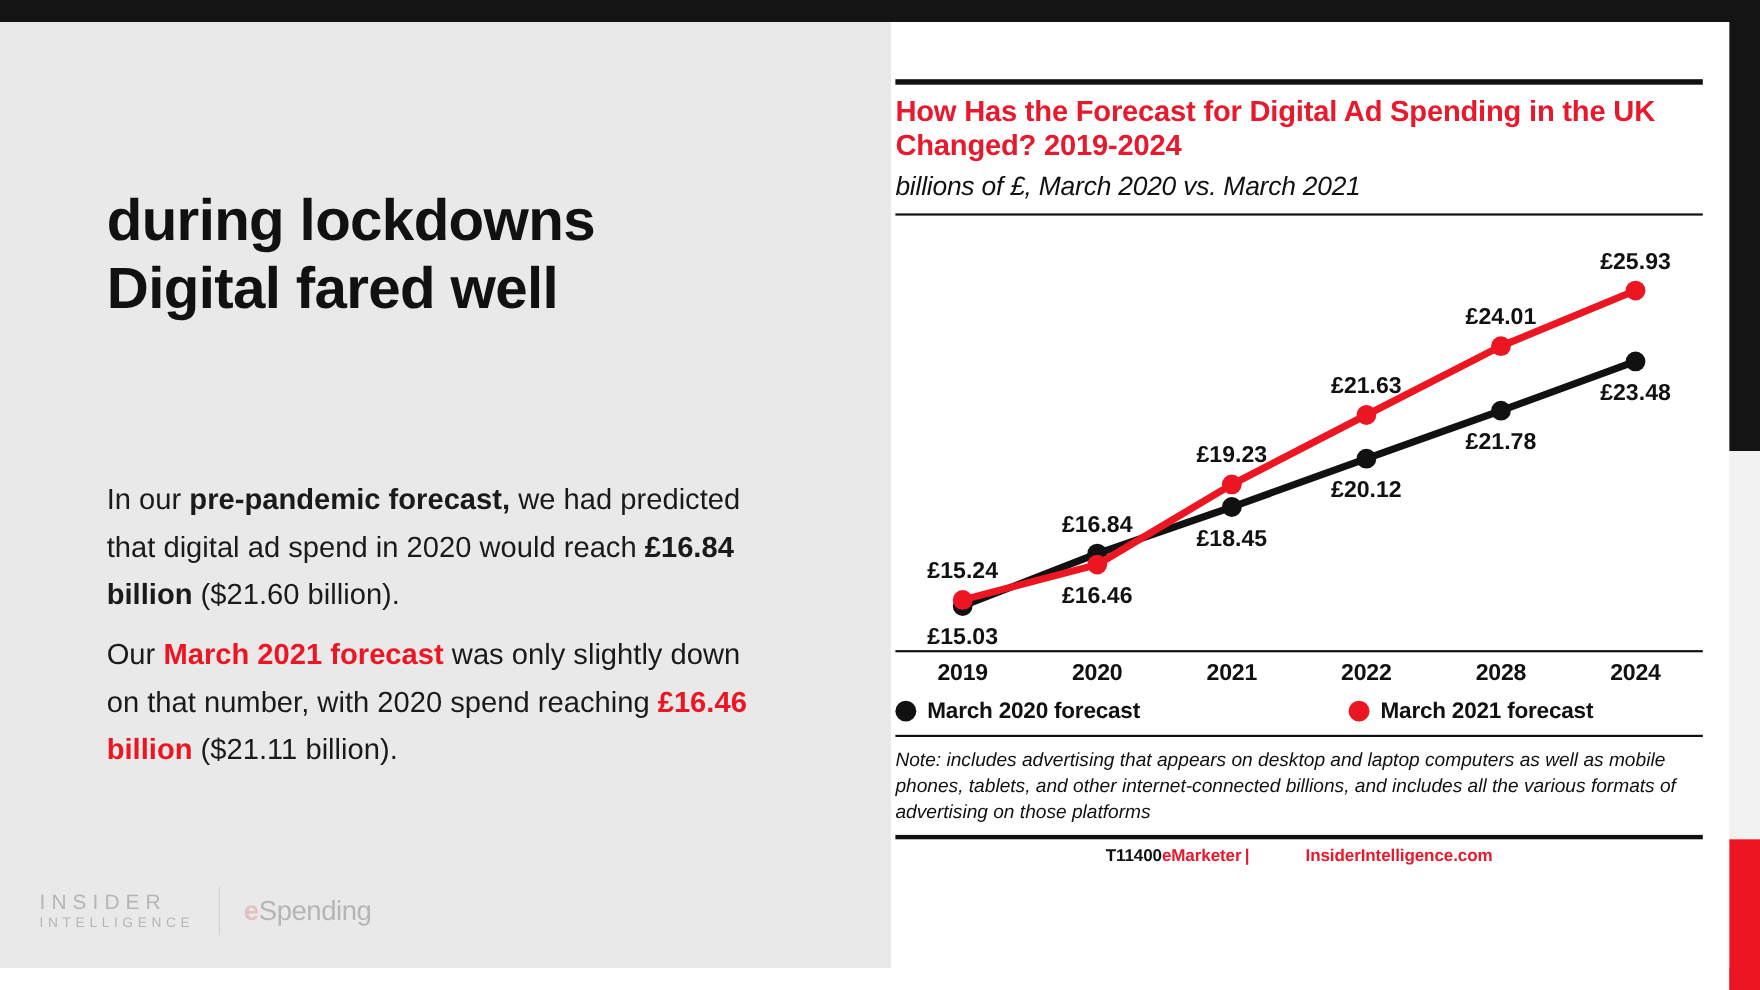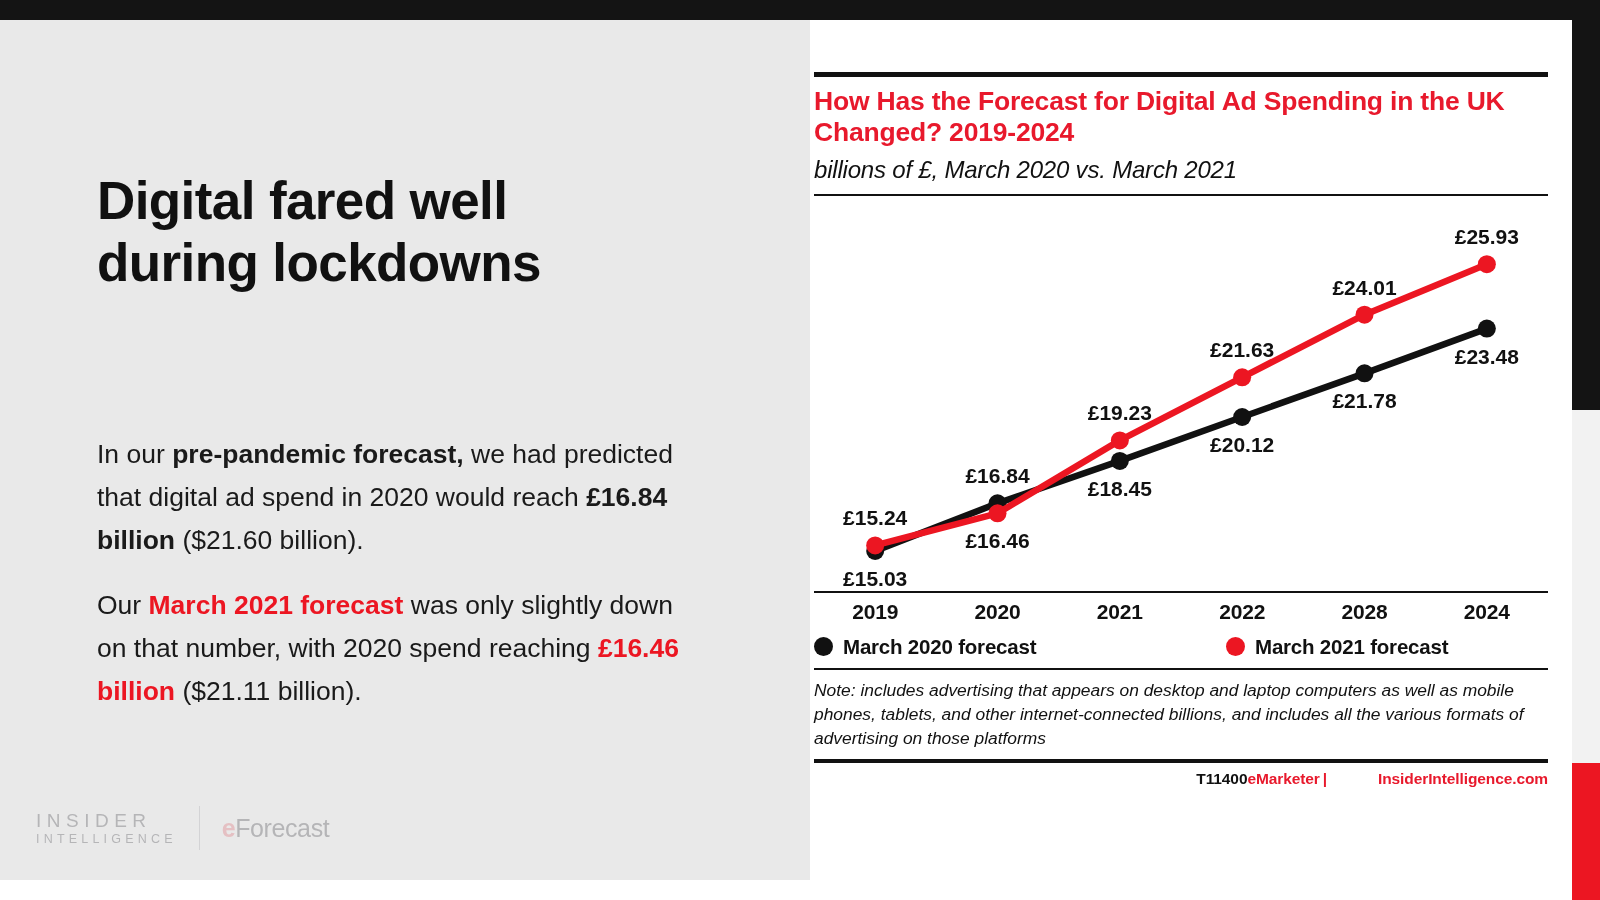--- a/index.html
+++ b/index.html
@@ -64,21 +64,21 @@
   .headline .hl-line { display: block; }
 
   .body-copy {
     position: absolute;
     left: 97px; top: 413px;
     width: 610px;
     font-size: 26.5px;
     line-height: 1.62;
     color: #1a1a1a;
   }
-  .body-copy p { margin-bottom: 22px; }
+  .body-copy p { margin-bottom: 12px; }
   .body-copy p:last-child { margin-bottom: 0; }
   .b { font-weight: 700; }
   .r { color: #ec1622; font-weight: 700; }
 
   
   .logo-lockup {
     position: absolute;
     left: 36px; bottom: 30px;
     display: flex;
     align-items: center;
@@ -201,21 +201,21 @@
     line-height: 1.38;
     color: #111111;
   }
   .notes .src { display: block; }
 
   .footer {
     margin: 9px 24px 0 4px;
     border-top: 4px solid #111111;
     padding-top: 7px;
     display: flex;
-    justify-content: flex-end;
+    justify-content: center;
     align-items: baseline;
     font-size: 15.5px;
     font-weight: 700;
   }
   .footer .code { color: #111111; letter-spacing: -0.1px; }
   .footer .brand { letter-spacing: -0.1px; }
   .footer .brand .em { color: #e8192c; }
   .footer .brand .bar { color: #e8192c; margin: 0 3px; }
   .footer .brand .ii { color: #e8192c; margin-left: 48px; }
 </style>
@@ -225,36 +225,36 @@
 <div id="page">
 
   <div class="topbar"></div>
   <div class="right-black"></div>
   <div class="right-grey"></div>
   <div class="right-red"></div>
 
   <div class="left-panel">
 
     <div class="headline">
+      <span class="hl-line">during lockdowns</span>
       <span class="hl-line">Digital fared well</span>
-      <span class="hl-line">during lockdowns</span>
     </div>
 
     <div class="body-copy">
       <p><span>In our </span><span class="b">pre-pandemic forecast,</span><span> we had predicted that digital ad spend in 2020 would reach </span><span class="b">£16.84 billion</span><span> ($21.60 billion).</span></p>
       <p><span>Our </span><span class="r">March 2021 forecast</span><span> was only slightly down on that number, with 2020 spend reaching </span><span class="r">£16.46 billion</span><span> ($21.11 billion).</span></p>
     </div>
 
     <div class="logo-lockup">
       <div class="logo-ii">
         <span class="l1">INSIDER</span>
         <span class="l2">INTELLIGENCE</span>
       </div>
       <div class="logo-divider"></div>
-      <div class="logo-em"><span class="e">e</span><span>Forecast</span></div>
+      <div class="logo-em"><span class="e">e</span><span>Spending</span></div>
     </div>
 
   </div>
 
   <div class="chart-panel">
 
     <div class="chart-head">
       <div class="rule-thick"></div>
       <div class="chart-title">How Has the Forecast for Digital Ad Spending in the UK Changed? 2019-2024</div>
       <div class="chart-sub">billions of £, March 2020 vs. March 2021</div>

